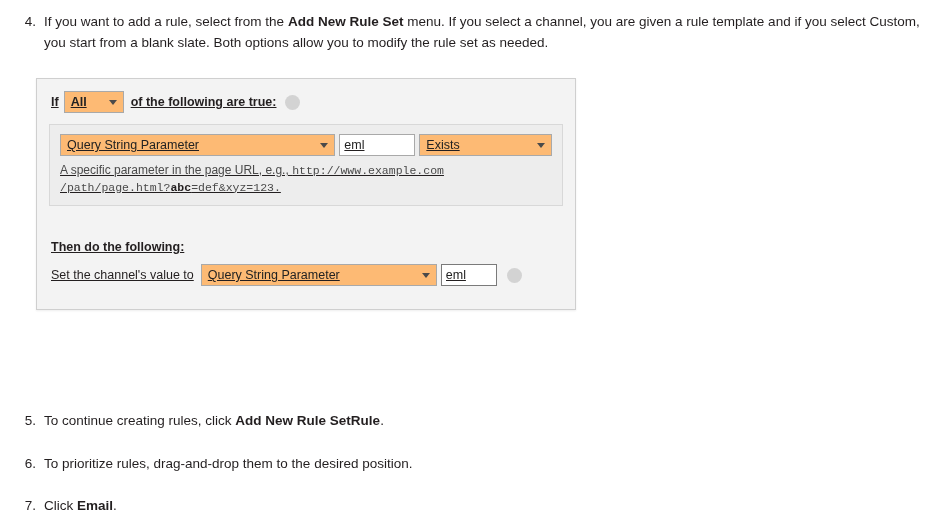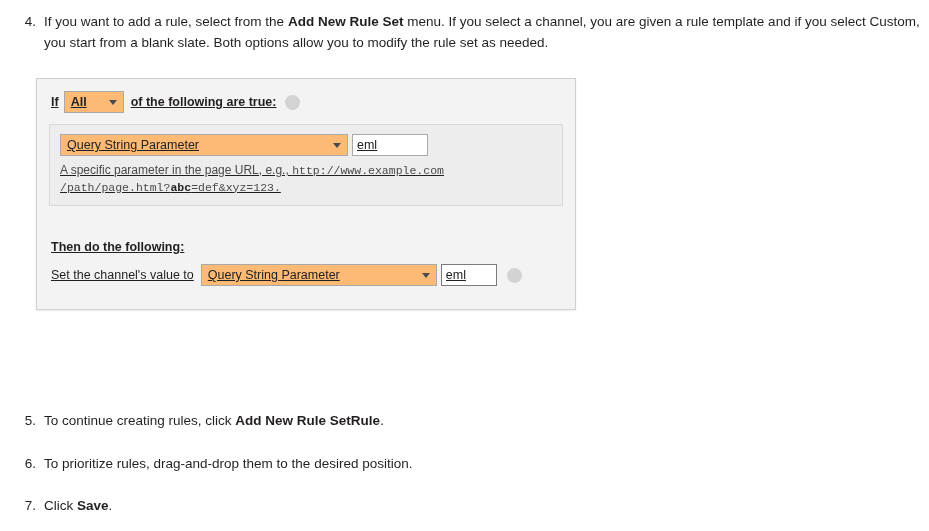--- a/index.html
+++ b/index.html
@@ -284,20 +284,24 @@
         <span class="gray-dot" style="margin-left:9px;"></span>
       </div>
 
       <div class="condition-box">
         <div class="cond-row">
           <span class="fakeselect sel-param">
             <span>Query String Parameter</span>
             <span class="arrow"></span>
           </span>
           <input class="txt-val" type="text" value="eml" style="">
+          <span class="fakeselect sel-exists">
+            <span>Exists</span>
+            <span class="arrow"></span>
+          </span>
         </div>
         <div class="cond-help"><span>A specific parameter in the page URL, e.g., </span><span class="mono">http://www.example.com</span><br><span class="mono">/path/page.html?</span><span class="mono"><b>abc</b></span><span class="mono">=def&amp;xyz=123.</span></div>
       </div>
 
 
       <div class="then-section">
         <div class="then-title">Then do the following:</div>
 
 
         <div class="then-row">
@@ -319,16 +323,16 @@
     <div class="step-body"><span>To continue creating rules, click </span><span class="b">Add New Rule SetRule</span><span>.</span></div>
   </div>
 
   <div class="step" id="step6">
     <div class="step-num">6.</div>
     <div class="step-body"><span>To prioritize rules, drag-and-drop them to the desired position.</span></div>
   </div>
 
   <div class="step" id="step7">
     <div class="step-num">7.</div>
-    <div class="step-body"><span>Click </span><span class="b">Save</span><span>.</span></div>
+    <div class="step-body"><span>Click </span><span class="b">Email</span><span>.</span></div>
   </div>
 
 </div>
 
 </body></html>

